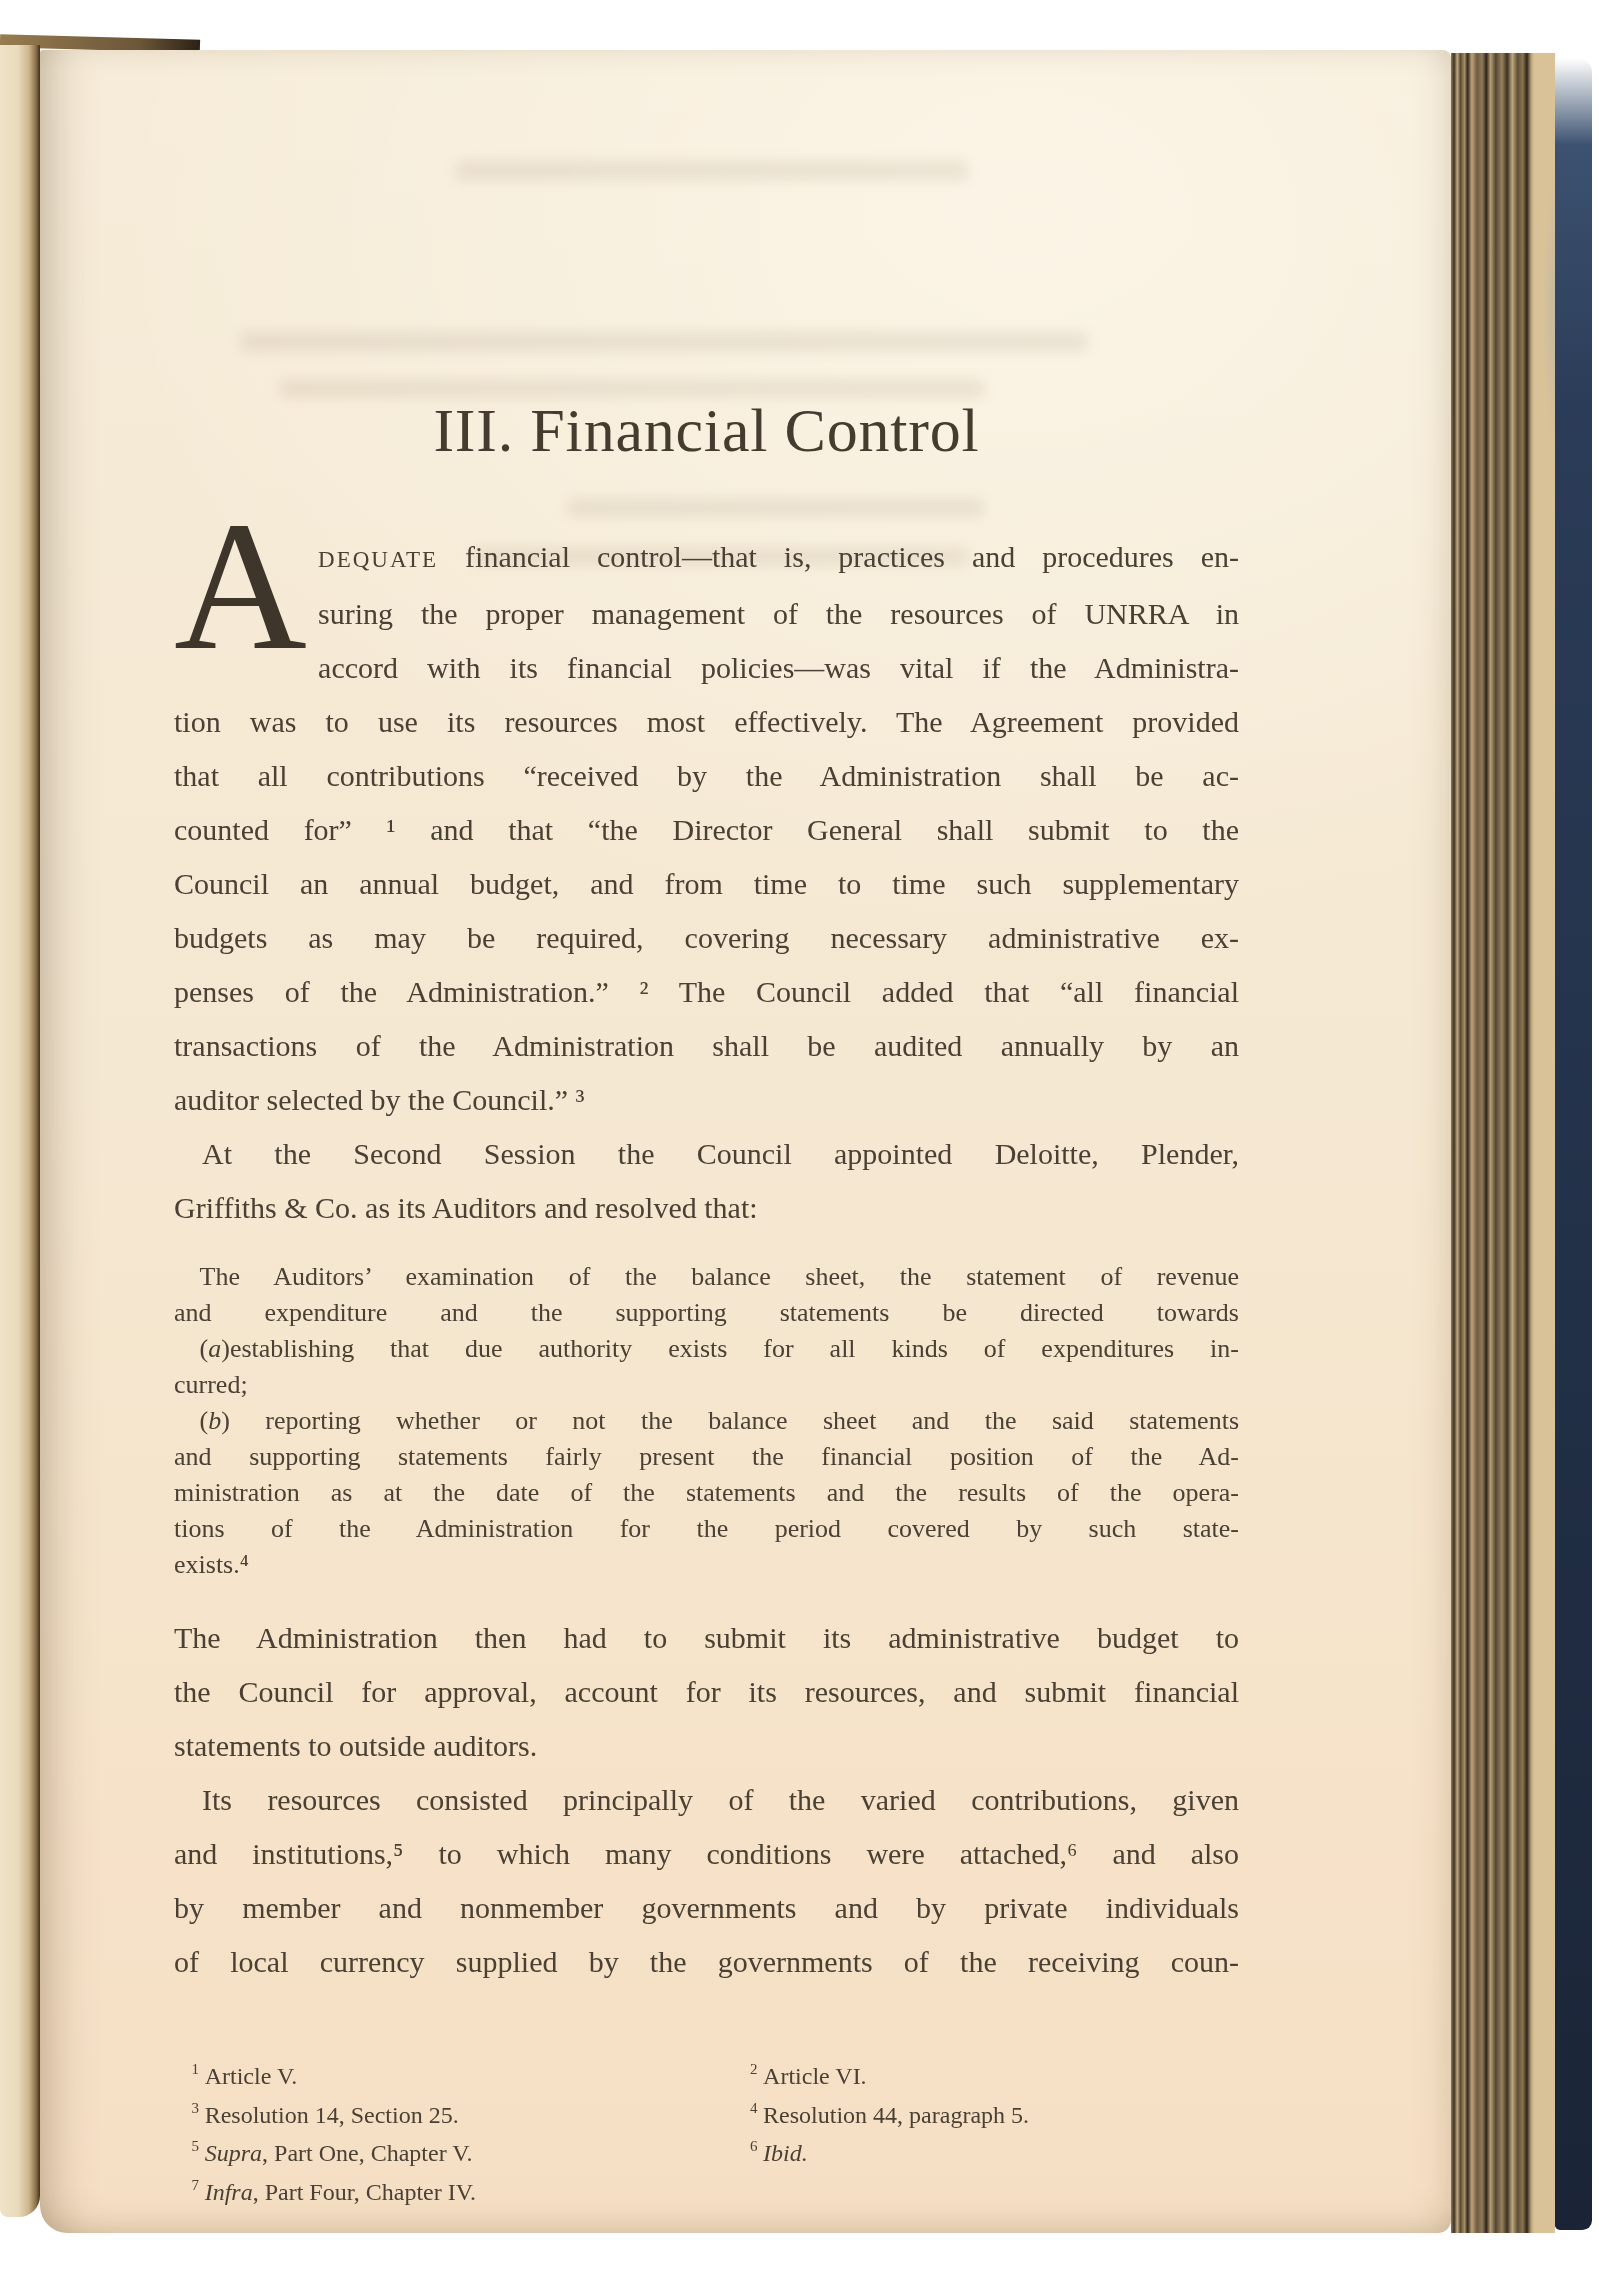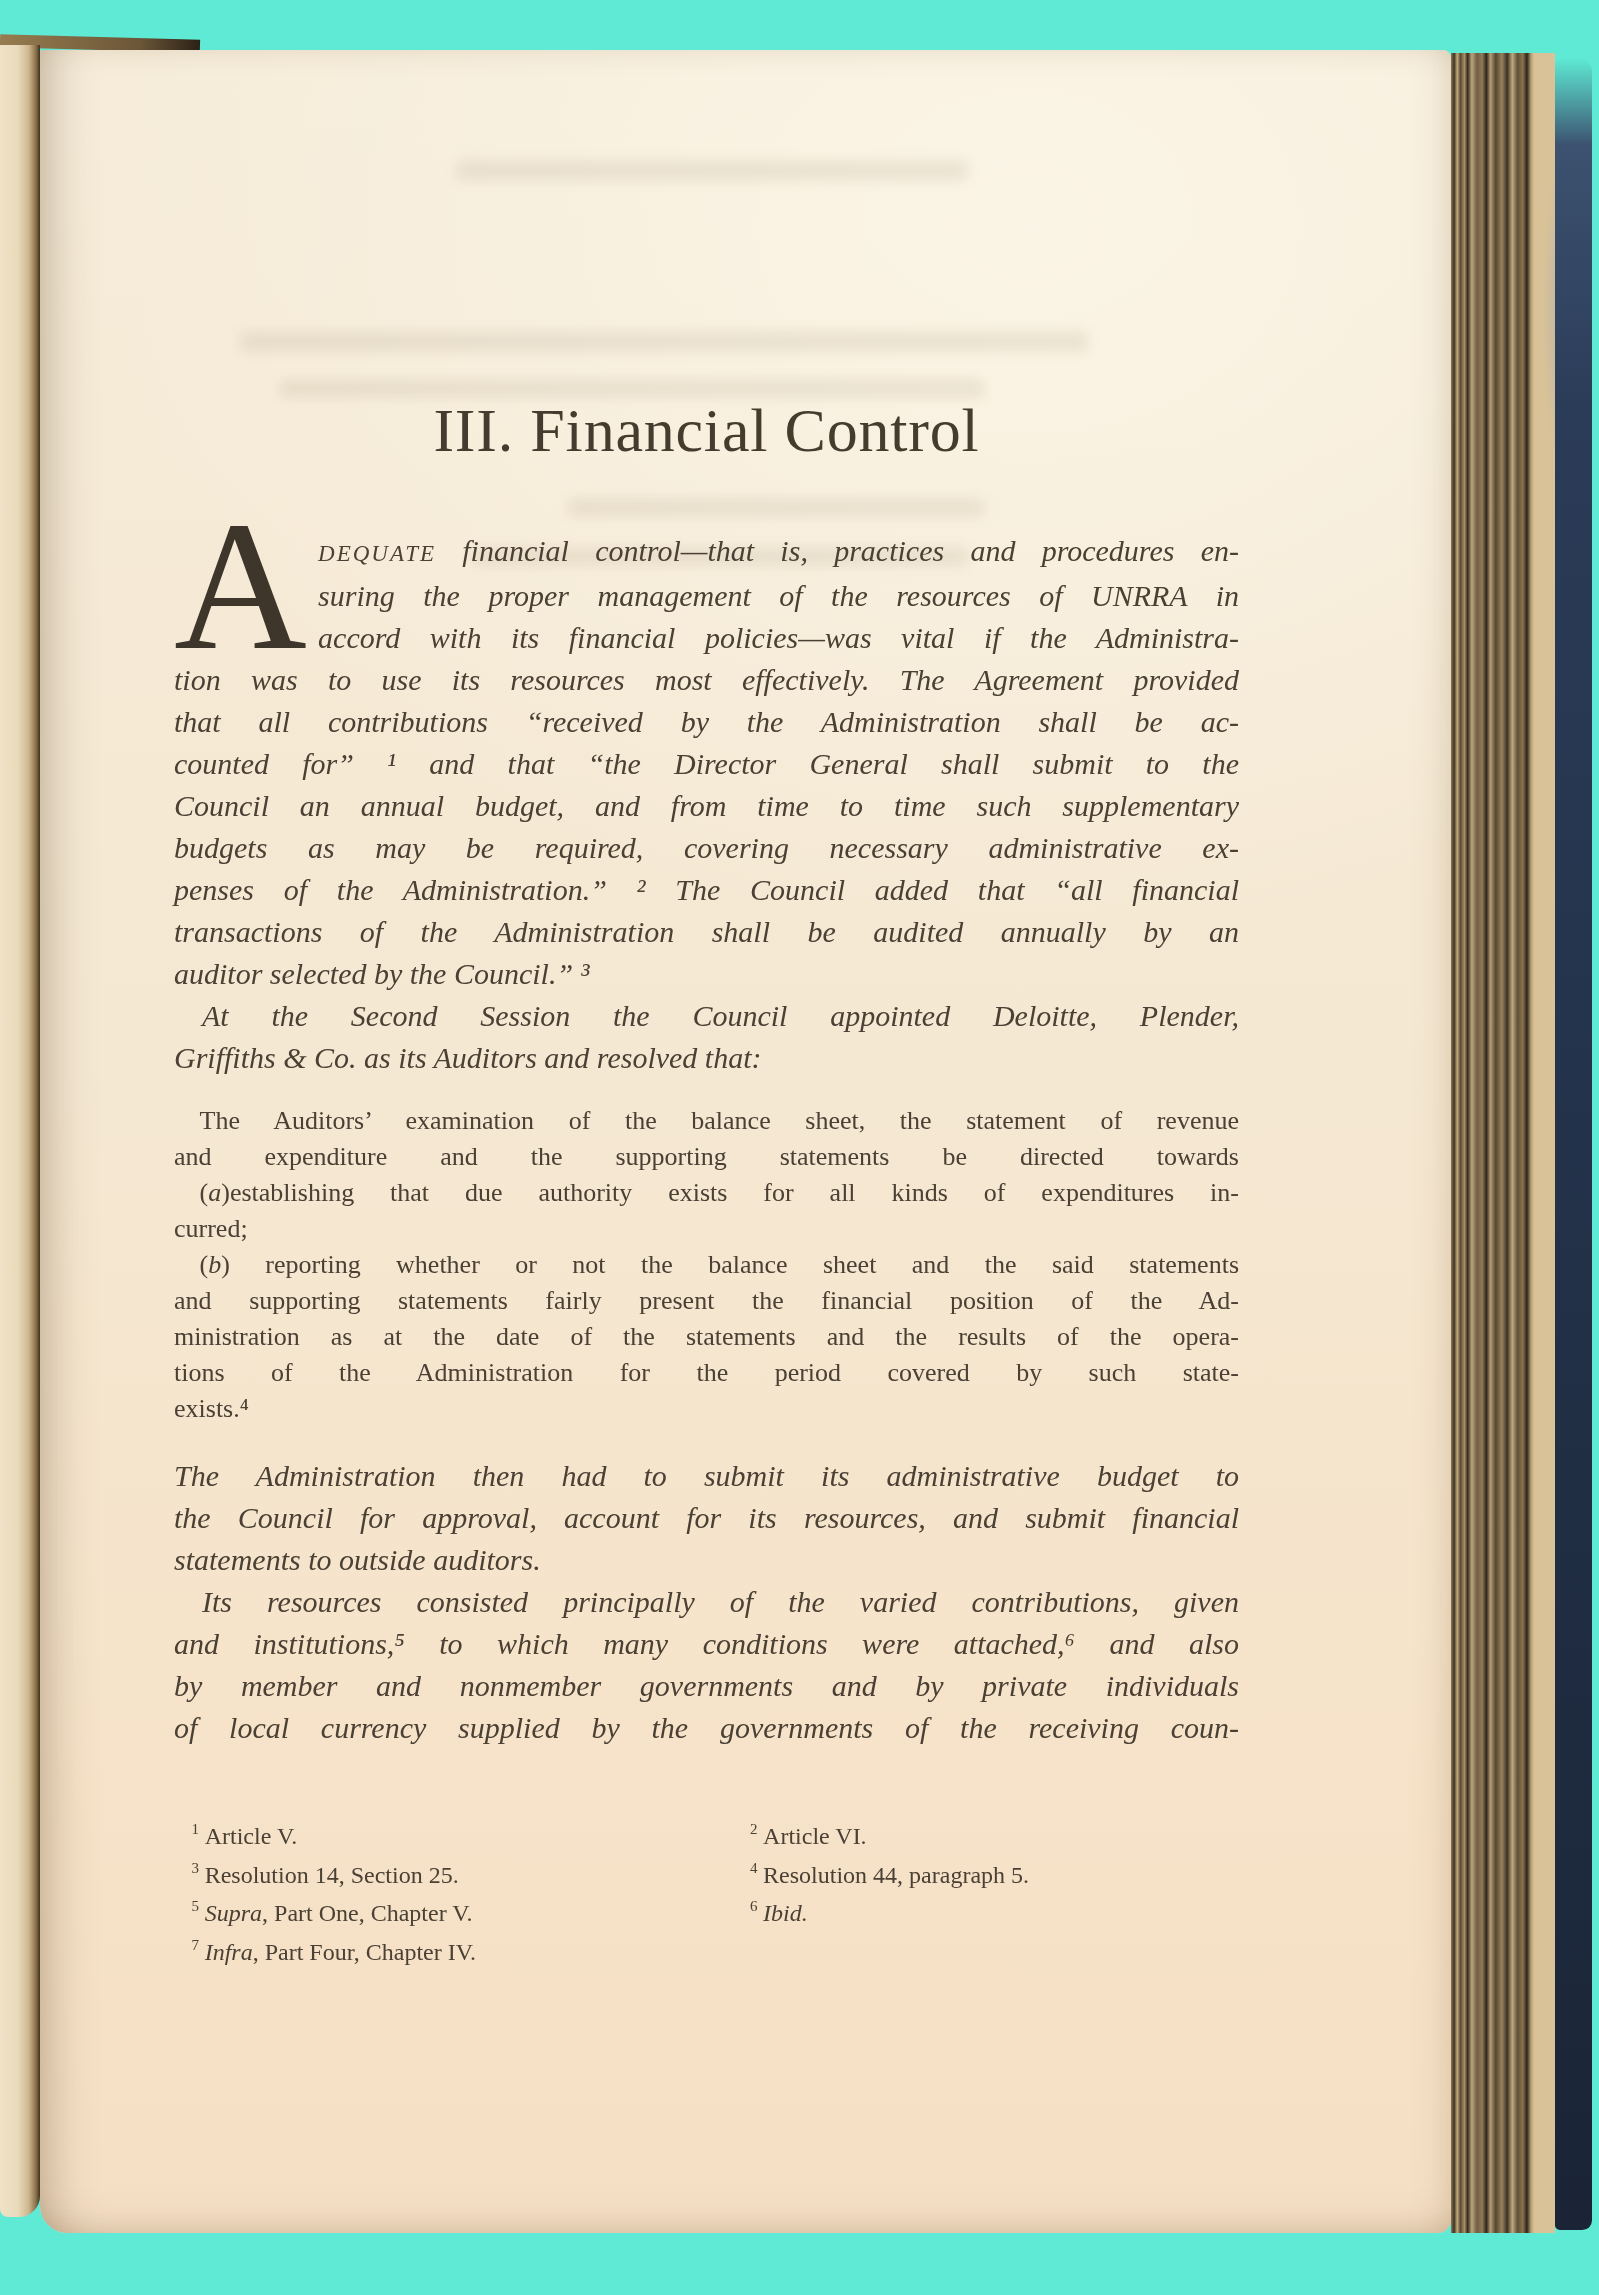--- a/index.html
+++ b/index.html
@@ -1,18 +1,18 @@
 <!DOCTYPE html>
 <html style="font-size:12.8px"><head>
 <meta charset="utf-8">
 <style>
   html,body { margin:0; padding:0; background:#0d0c0a; }
   .photo {
     position:relative; width:1599px; height:2295px; overflow:hidden;
-    background:#5eead4;
+    background:#ffffff;
     font-family:"Liberation Serif","DejaVu Serif",serif;
   }
   
   .top-sliver {
     position:absolute; left:0; top:37px; width:200px; height:12.8px;
     background:linear-gradient(90deg,#977c50,#6b5638 70%,#2a2115);
     transform:rotate(1.6deg);
   }
   
   .facing-page {
@@ -61,22 +61,22 @@
   .text-block { position:absolute; left:134px; top:0; width:1065px; }
   .chapter-heading {
     position:absolute; top:347px; width:100%;
     text-align:center; font-size:62px; line-height:67px;
     letter-spacing:0.8px; color:#453b2e; white-space:nowrap;
   }
   .content { position:absolute; top:480px; width:100%; }
 
   .para { }
   .ln {
-    font-size:30px; line-height:42px; white-space:nowrap;
-    text-align:justify; text-align-last:justify; text-justify:inter-word;font-style:italic;
+    font-size:30px; line-height:54px; white-space:nowrap;
+    text-align:justify; text-align-last:justify; text-justify:inter-word;
   }
   .rag { text-align-last:left; }
   .fi  { text-indent:28px; }
   .drop-cap {
     float:left; font-size:184px; line-height:152px; height:144px;
     margin:-20px 11.2px 0 0; color:#3f362b;
   }
   .sc { font-size:23px; letter-spacing:2px; }
 
   .block-quote { margin:24px 0 28px 0; }

